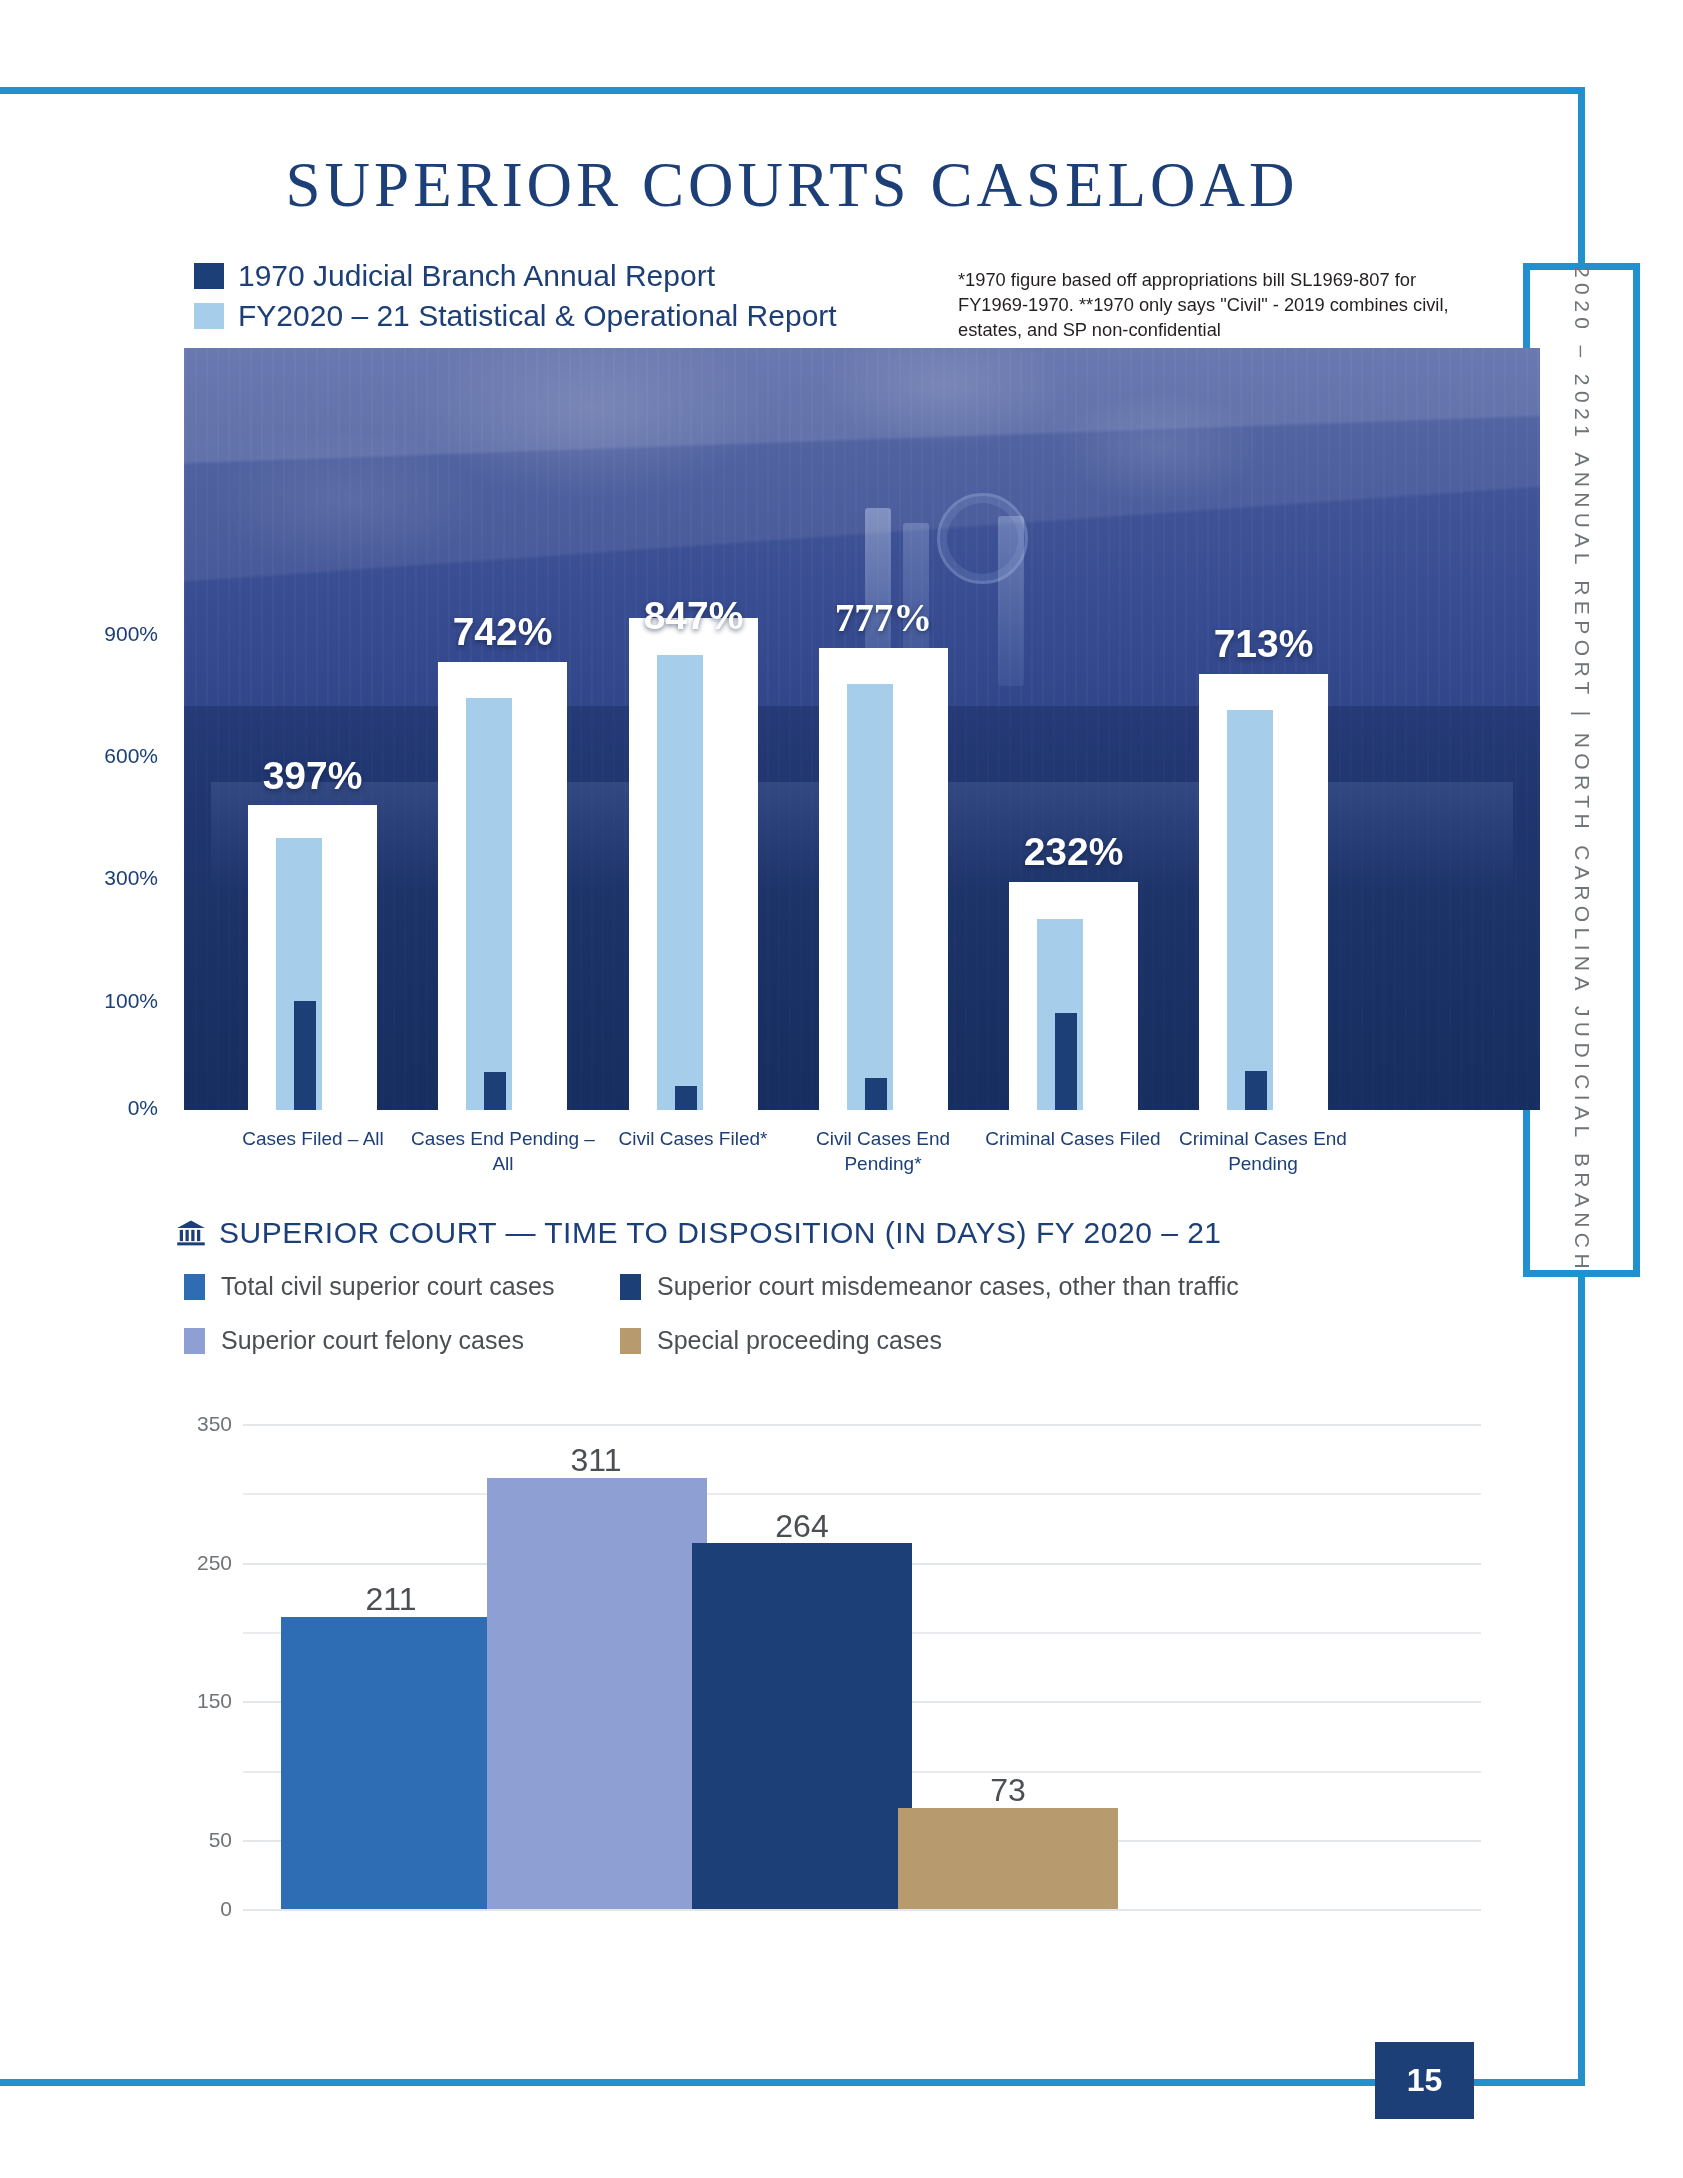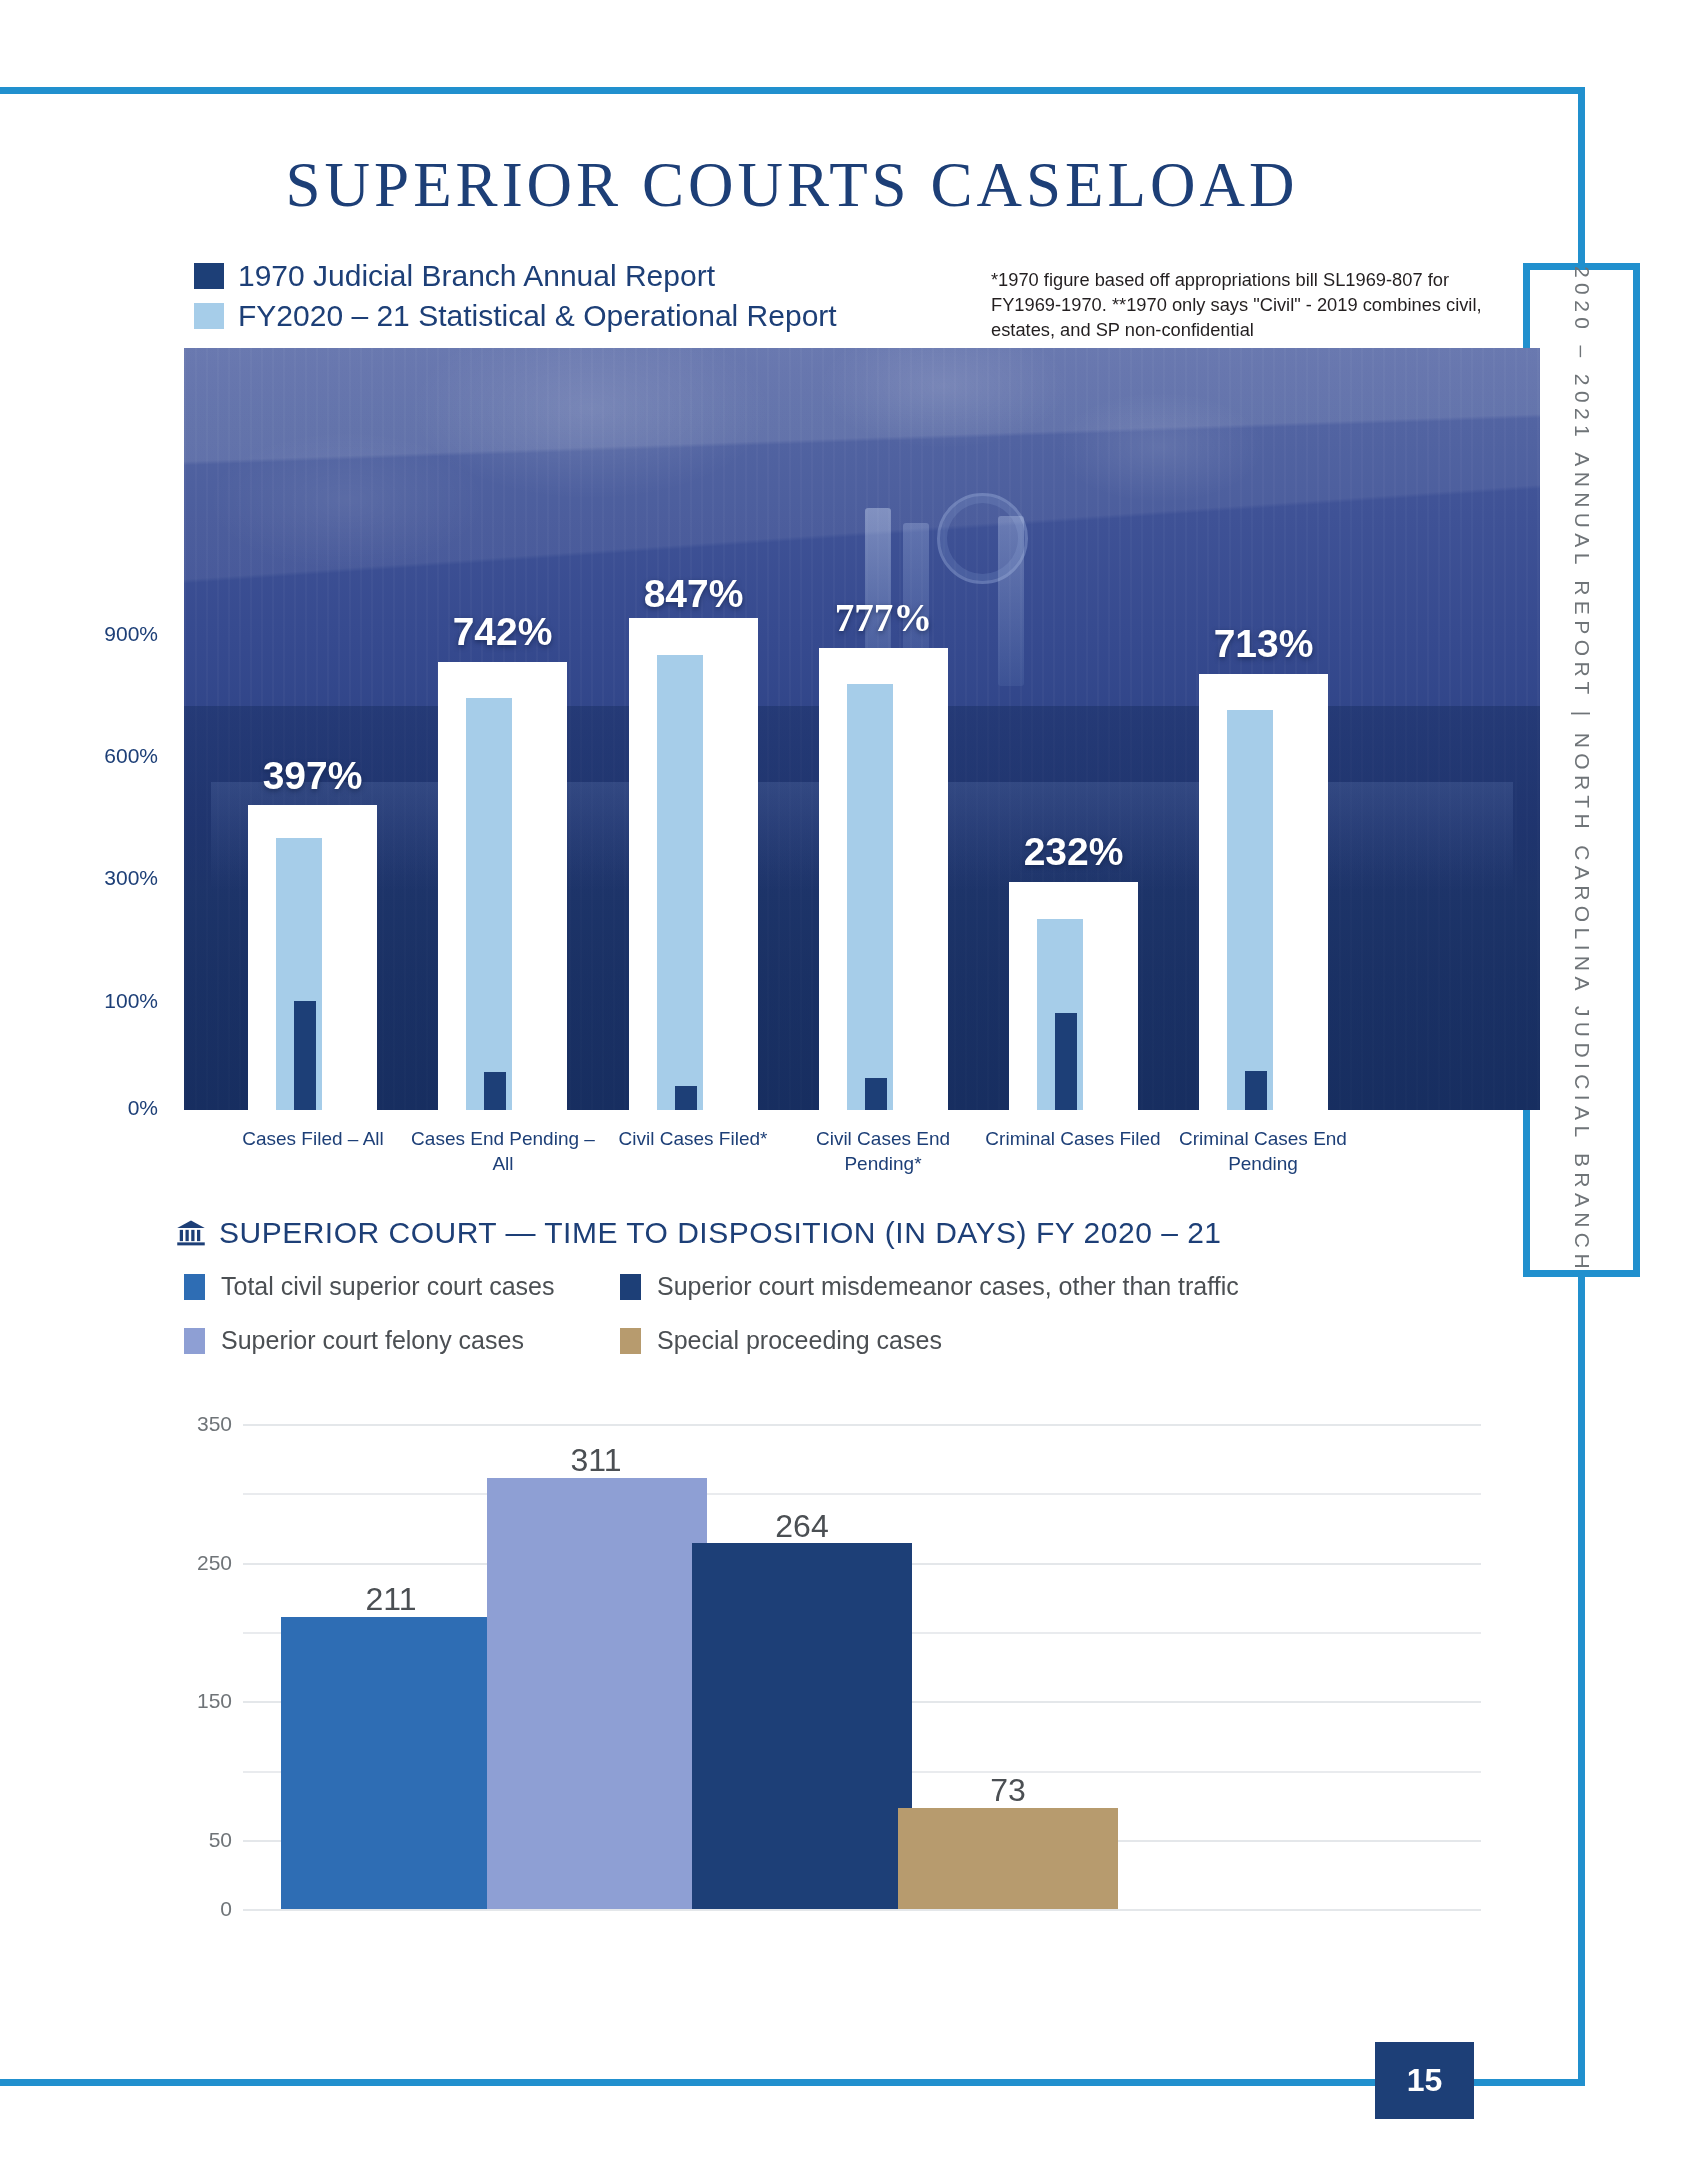--- a/index.html
+++ b/index.html
@@ -39,21 +39,21 @@
   }
 
   
   .legend-top{position:absolute;left:194px;top:259px;}
   .legend-row{display:flex;align-items:center;margin-bottom:6px;}
   .legend-sw{width:30px;height:26px;margin-right:14px;flex:none;}
   .legend-lbl{font-size:30px;color:#1d3f77;white-space:nowrap;}
 
   .footnote{
     position:absolute;left:958px;top:267px;width:525px;
-    font-size:18.3px;line-height:1.38;color:#231f20;margin-left:33px;
+    font-size:18.3px;line-height:1.38;color:#231f20;
   }
 
   
   .chart1{position:absolute;left:184px;top:348px;width:1356px;height:762px;overflow:hidden;}
   .chart1-photo{
     position:absolute;inset:0;
     background:
       radial-gradient(ellipse 257px 129px at 30% 8%, rgba(255,255,255,.13), transparent 70%),
       radial-gradient(ellipse 178px 89px at 56% 5%, rgba(255,255,255,.12), transparent 70%),
       radial-gradient(ellipse 149px 79px at 72% 13%, rgba(255,255,255,.10), transparent 70%),
@@ -208,21 +208,21 @@
         <div class="group" style="left: 254px; width: 129px;">
           <div class="bar-white" style="height: 448px;"></div>
           <div class="bar-light" style="height: 412px;"></div>
           <div class="bar-navy" style="height: 38px;"></div>
           <div class="bar-lbl" style="bottom: 456px;">742%</div>
         </div>
         <div class="group" style="left: 445px; width: 129px;">
           <div class="bar-white" style="height: 492px;"></div>
           <div class="bar-light" style="height: 455px;"></div>
           <div class="bar-navy" style="height: 24.4px;"></div>
-          <div class="bar-lbl" style="bottom: 494px;">847%</div>
+          <div class="bar-lbl" style="bottom: 472px;">847%</div>
         </div>
         <div class="group" style="left: 635px; width: 129px;">
           <div class="bar-white" style="height: 462px;"></div>
           <div class="bar-light" style="height: 426px;"></div>
           <div class="bar-navy" style="height: 32px;"></div>
           <div class="bar-lbl" style="bottom: 470px; font-family: Liberation Serif, serif;">777%</div>
         </div>
         <div class="group" style="left: 825px; width: 129px;">
           <div class="bar-white" style="height: 228px;"></div>
           <div class="bar-light" style="height: 191px;"></div>

